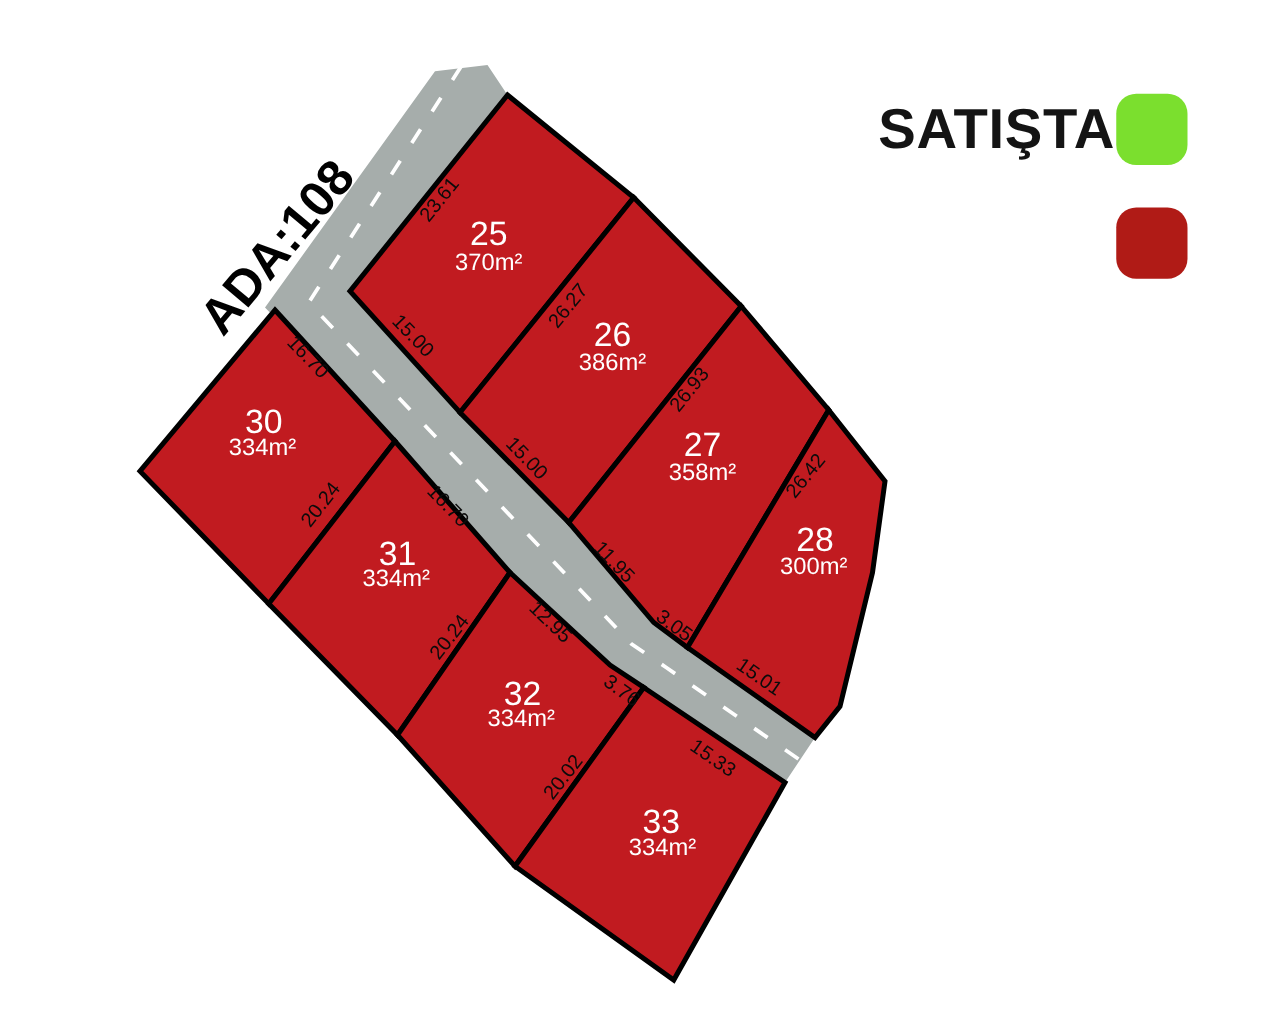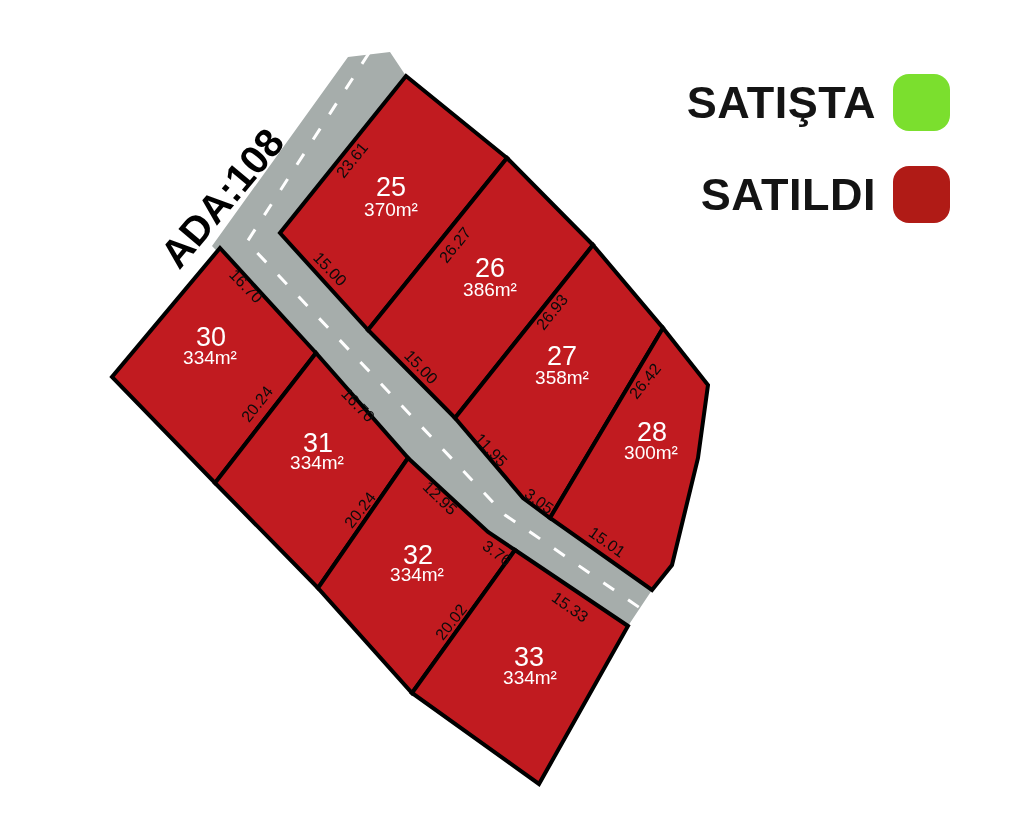--- a/index.html
+++ b/index.html
@@ -56,22 +56,22 @@
   .ada-label {
     font: 600 40px "Liberation Sans", sans-serif;
     fill: #000000;
     text-anchor: middle;
     dominant-baseline: central;
   }
   
   .legend-row {
     position: absolute;
     display: flex;
-    align-items: flex-start;
-    gap: 17px;
+    align-items: center;
+    gap: 1px;
     right: 74px;
   }
   .legend-row.row-0 { top: 74px; }
   .legend-row.row-1 { top: 166px; }
   .legend-label {
     font-weight: 900;
     font-size: 45px;
     letter-spacing: 0.5px;
     color: #141414;
     line-height: 58px;
@@ -146,18 +146,17 @@
       <text class="dim-label" transform="translate(451 622) rotate(-52)">20.02</text>
     </g>
   </svg>
 
   <div>
     <div class="legend-row row-0">
       <span class="legend-label">SATIŞTA</span>
       <span class="legend-swatch" style="background: rgb(123, 223, 46);"></span>
     </div>
     <div class="legend-row row-1">
-      <span class="legend-label">SATILDI</span>
       <span class="legend-swatch" style="background: rgb(176, 27, 22);"></span>
     </div>
   </div>
 
 </div>
 
 </body></html>

